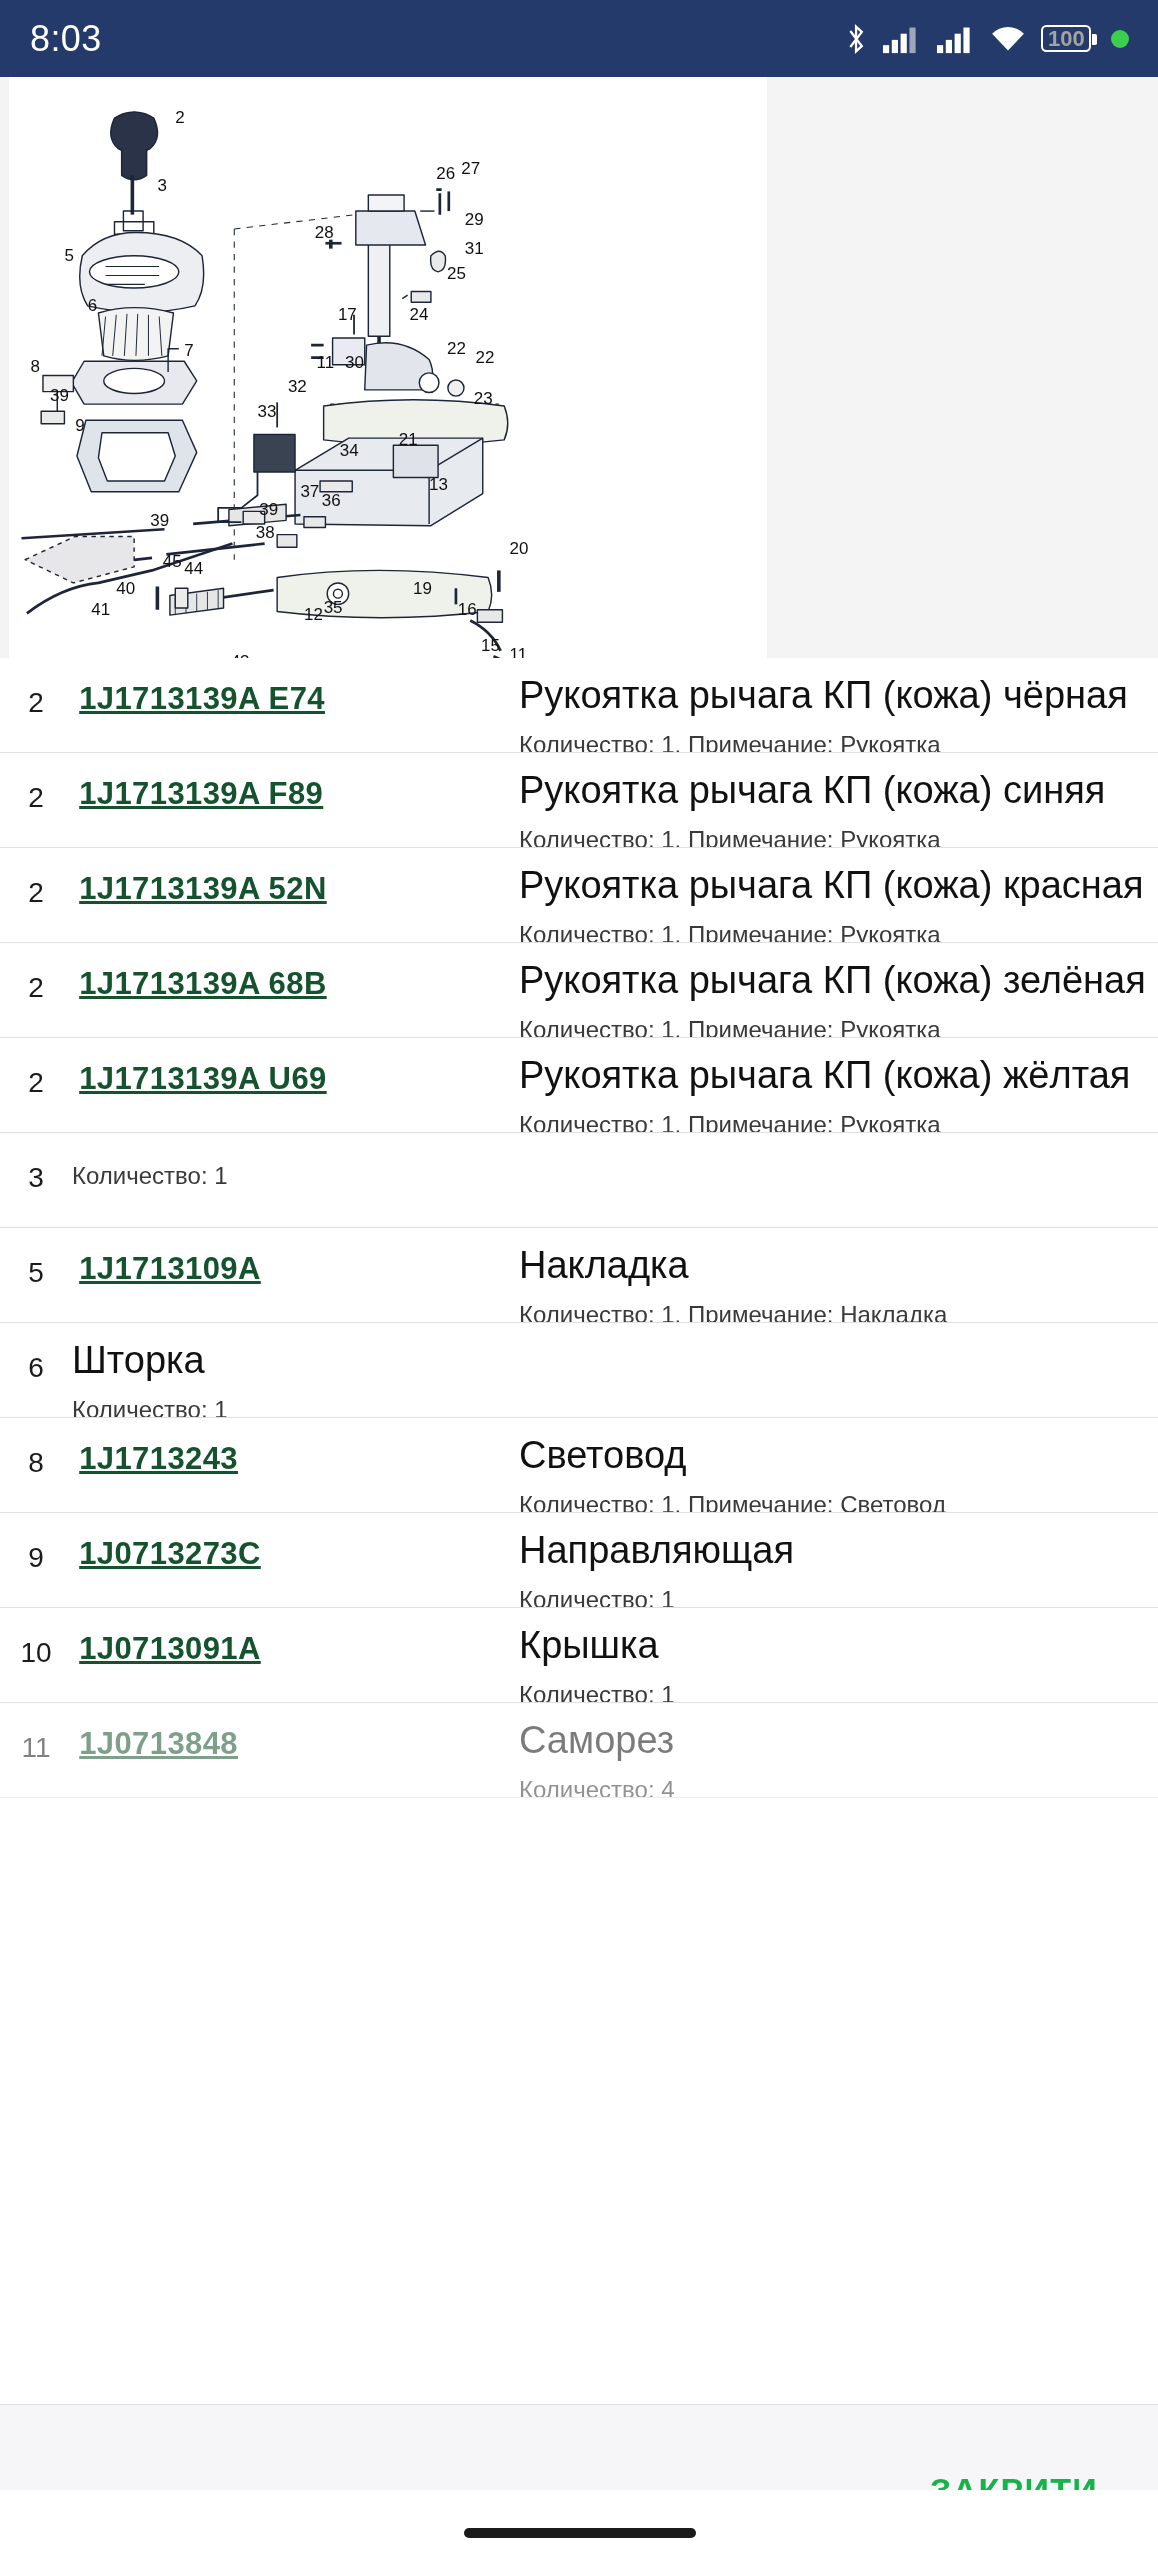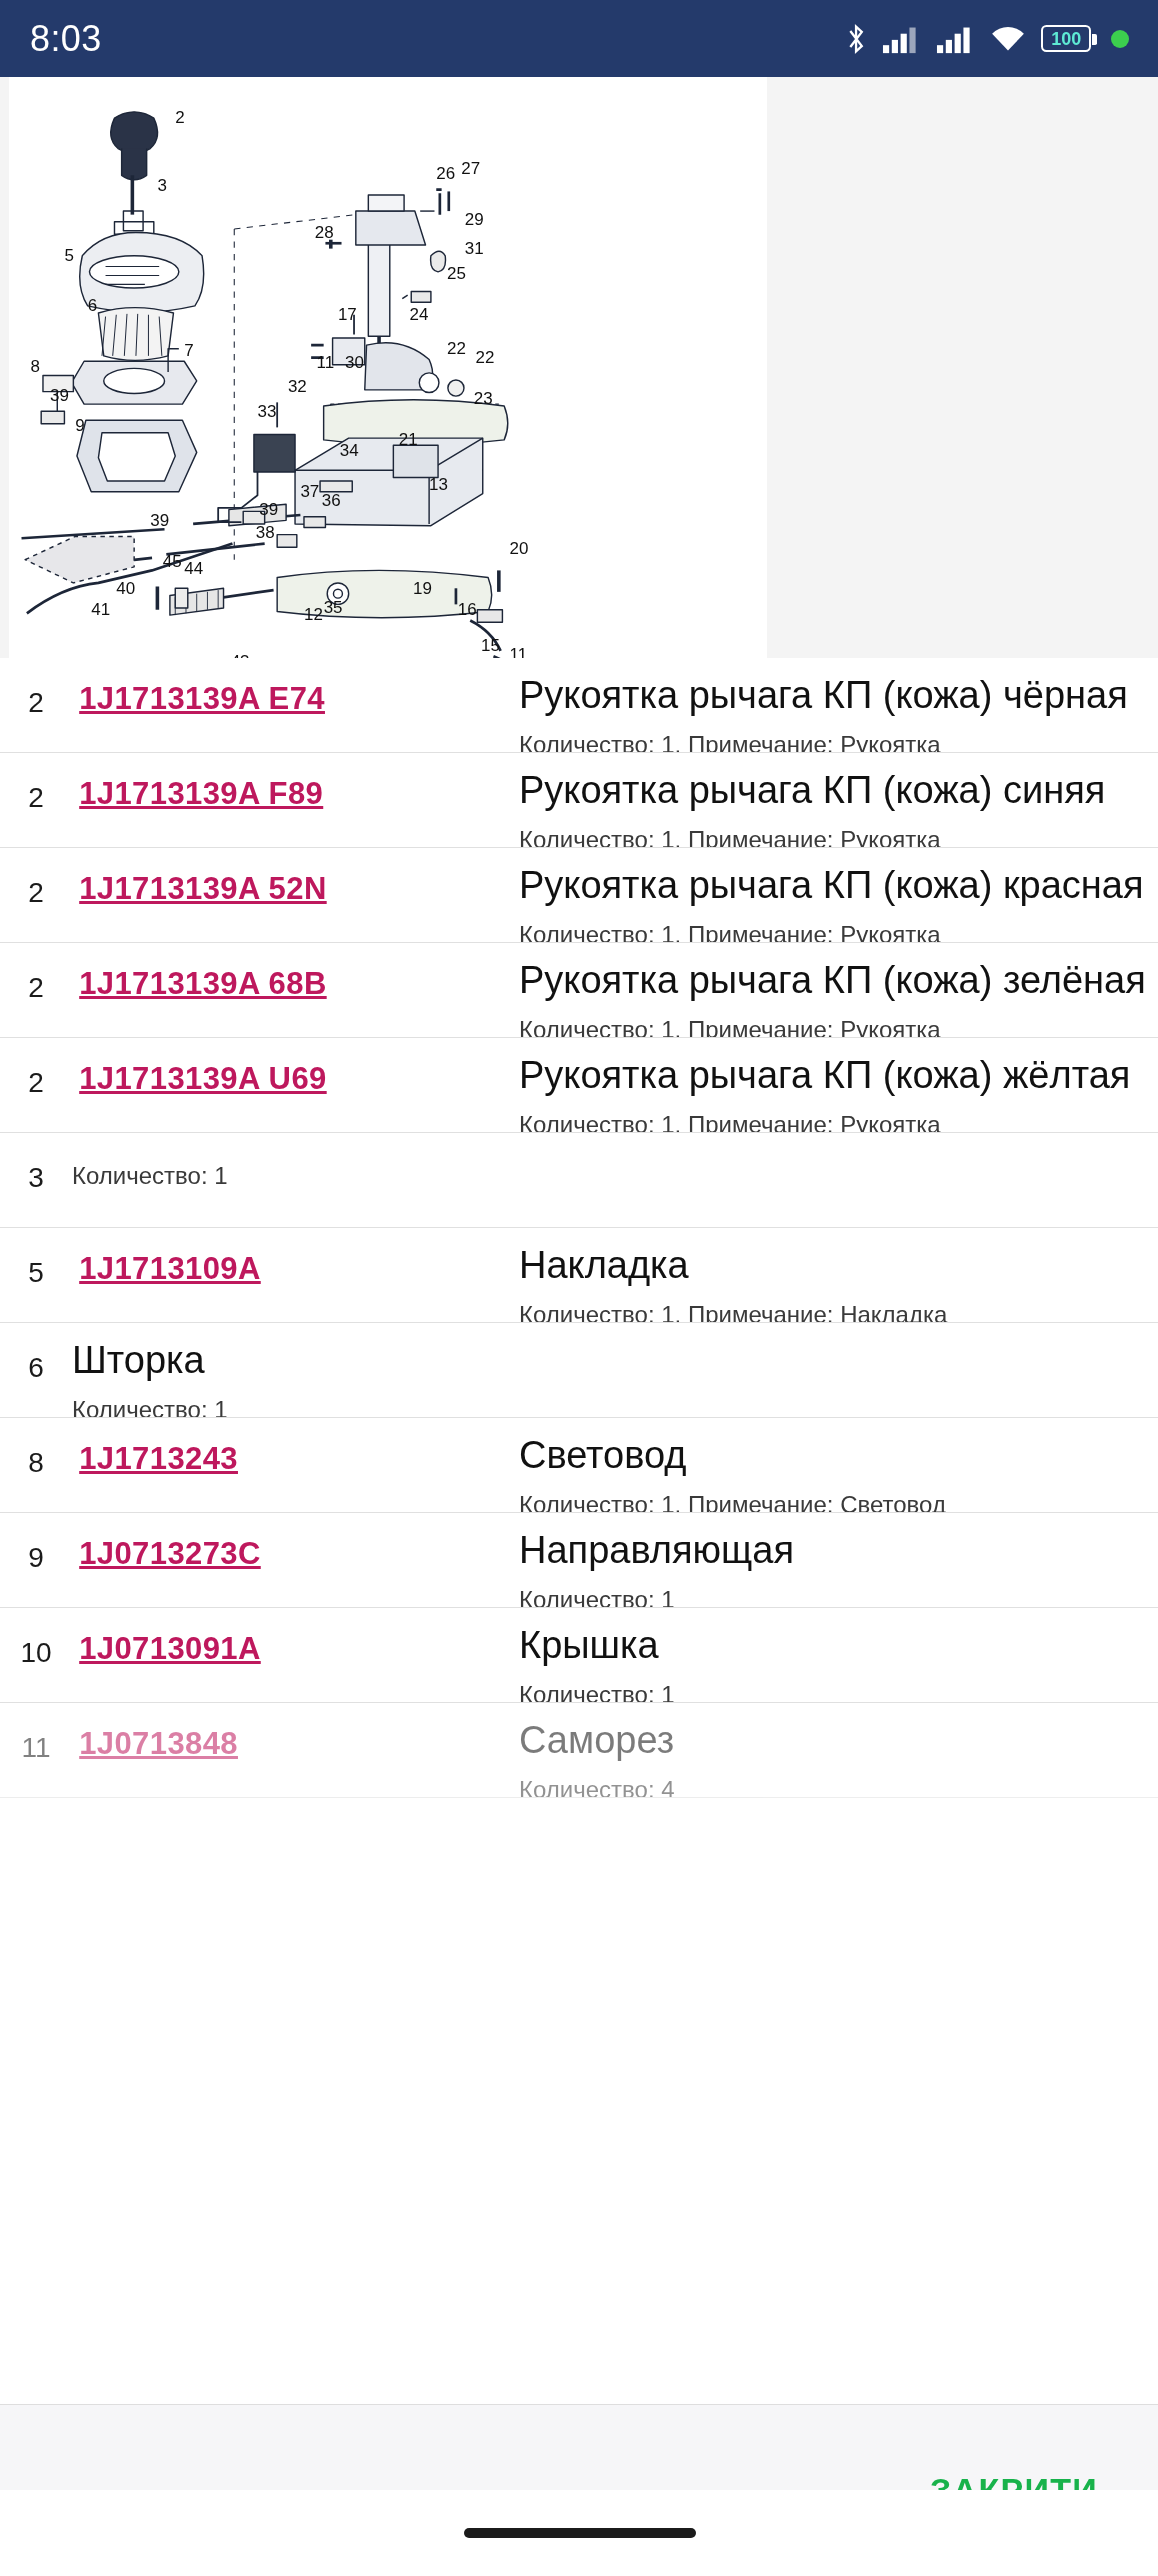--- a/index.html
+++ b/index.html
@@ -41,23 +41,23 @@
   }
   .battery:after {
     content: "";
     position: absolute;
     right: -7.2px; top: 7.2px;
     width: 4.5px; height: 10.7px;
     background: #ffffff;
     border-radius: 0 1.8px 1.8px 0;
   }
   .battery span {
-    font-size: 18px;
+    font-size: 22px;
     font-weight: bold;
-    color: #5eead4;
+    color: #a3a3a3;
     line-height: 1;
   }
   .dot-green {
     width: 18px; height: 18px;
     border-radius: 50%;
     background: #3ccf4e;
     margin-left: 5.4px;
   }
 
   
@@ -101,21 +101,21 @@
   }
   .row .code {
     width: 447px;
     min-width: 447px;
     padding-top: 23px;
     padding-left: 7.2px;
   }
   .row .code a {
     font-size: 31px;
     font-weight: bold;
-    color: #be185d;
+    color: #14532d;
     text-decoration: underline;
     letter-spacing: 0.4px;
   }
   .row .desc {
     flex: 1;
     padding-top: 16px;
     white-space: nowrap;
     overflow: hidden;
   }
   .row .desc .title {

